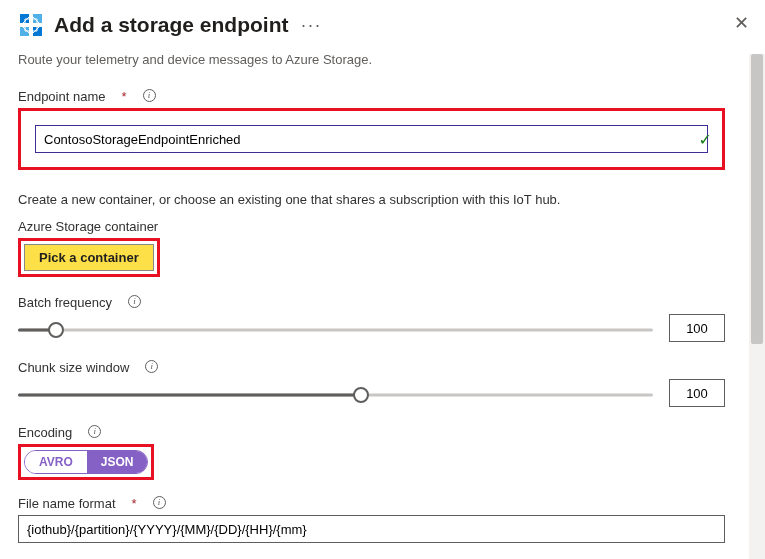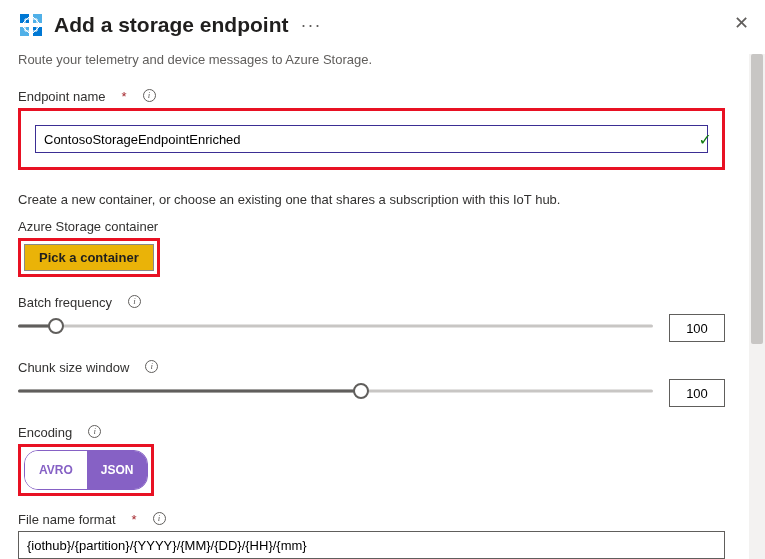--- a/index.html
+++ b/index.html
@@ -117,32 +117,32 @@
   .std-input {
     width: 100%;
     height: 28px;
     border: 1px solid #605e5c;
     padding: 0 8px;
     font-size: 13px;
     font-family: inherit;
   }
   .button-outline {
     border: 1px solid #8a8886;
-    background: #eab308;
+    background: #fde047;
     padding: 5px 14px;
     font-size: 13px;
     font-family: inherit;
     cursor: pointer;
     color:#201f1e;
     font-weight:600;
   }
   .btn-wrap { padding: 3px; display:inline-block; margin-bottom: 18px; }
   .slider-row {
     display: flex;
-    align-items: flex-start;
+    align-items: flex-end;
     gap: 16px;
     margin-bottom: 18px;
     width: 100%;
   }
   .slider-track {
     position: relative;
     height: 24px;
     flex: 1;
   }
   .track-bg {
@@ -176,21 +176,21 @@
     border: 1px solid #605e5c;
     text-align: center;
     font-size: 13px;
     font-family: inherit;
   }
   .pill-group {
     display: inline-flex;
     border: 1px solid #8661c5;
     border-radius: 14px;
     overflow: hidden;
-    height: 40px;
+    height: 24px;
   }
   .pill {
     padding: 0 14px;
     font-size: 12px;
     display: flex;
     align-items: center;
     cursor: pointer;
     background: #fff;
     color: #8661c5;
     font-weight:600;

